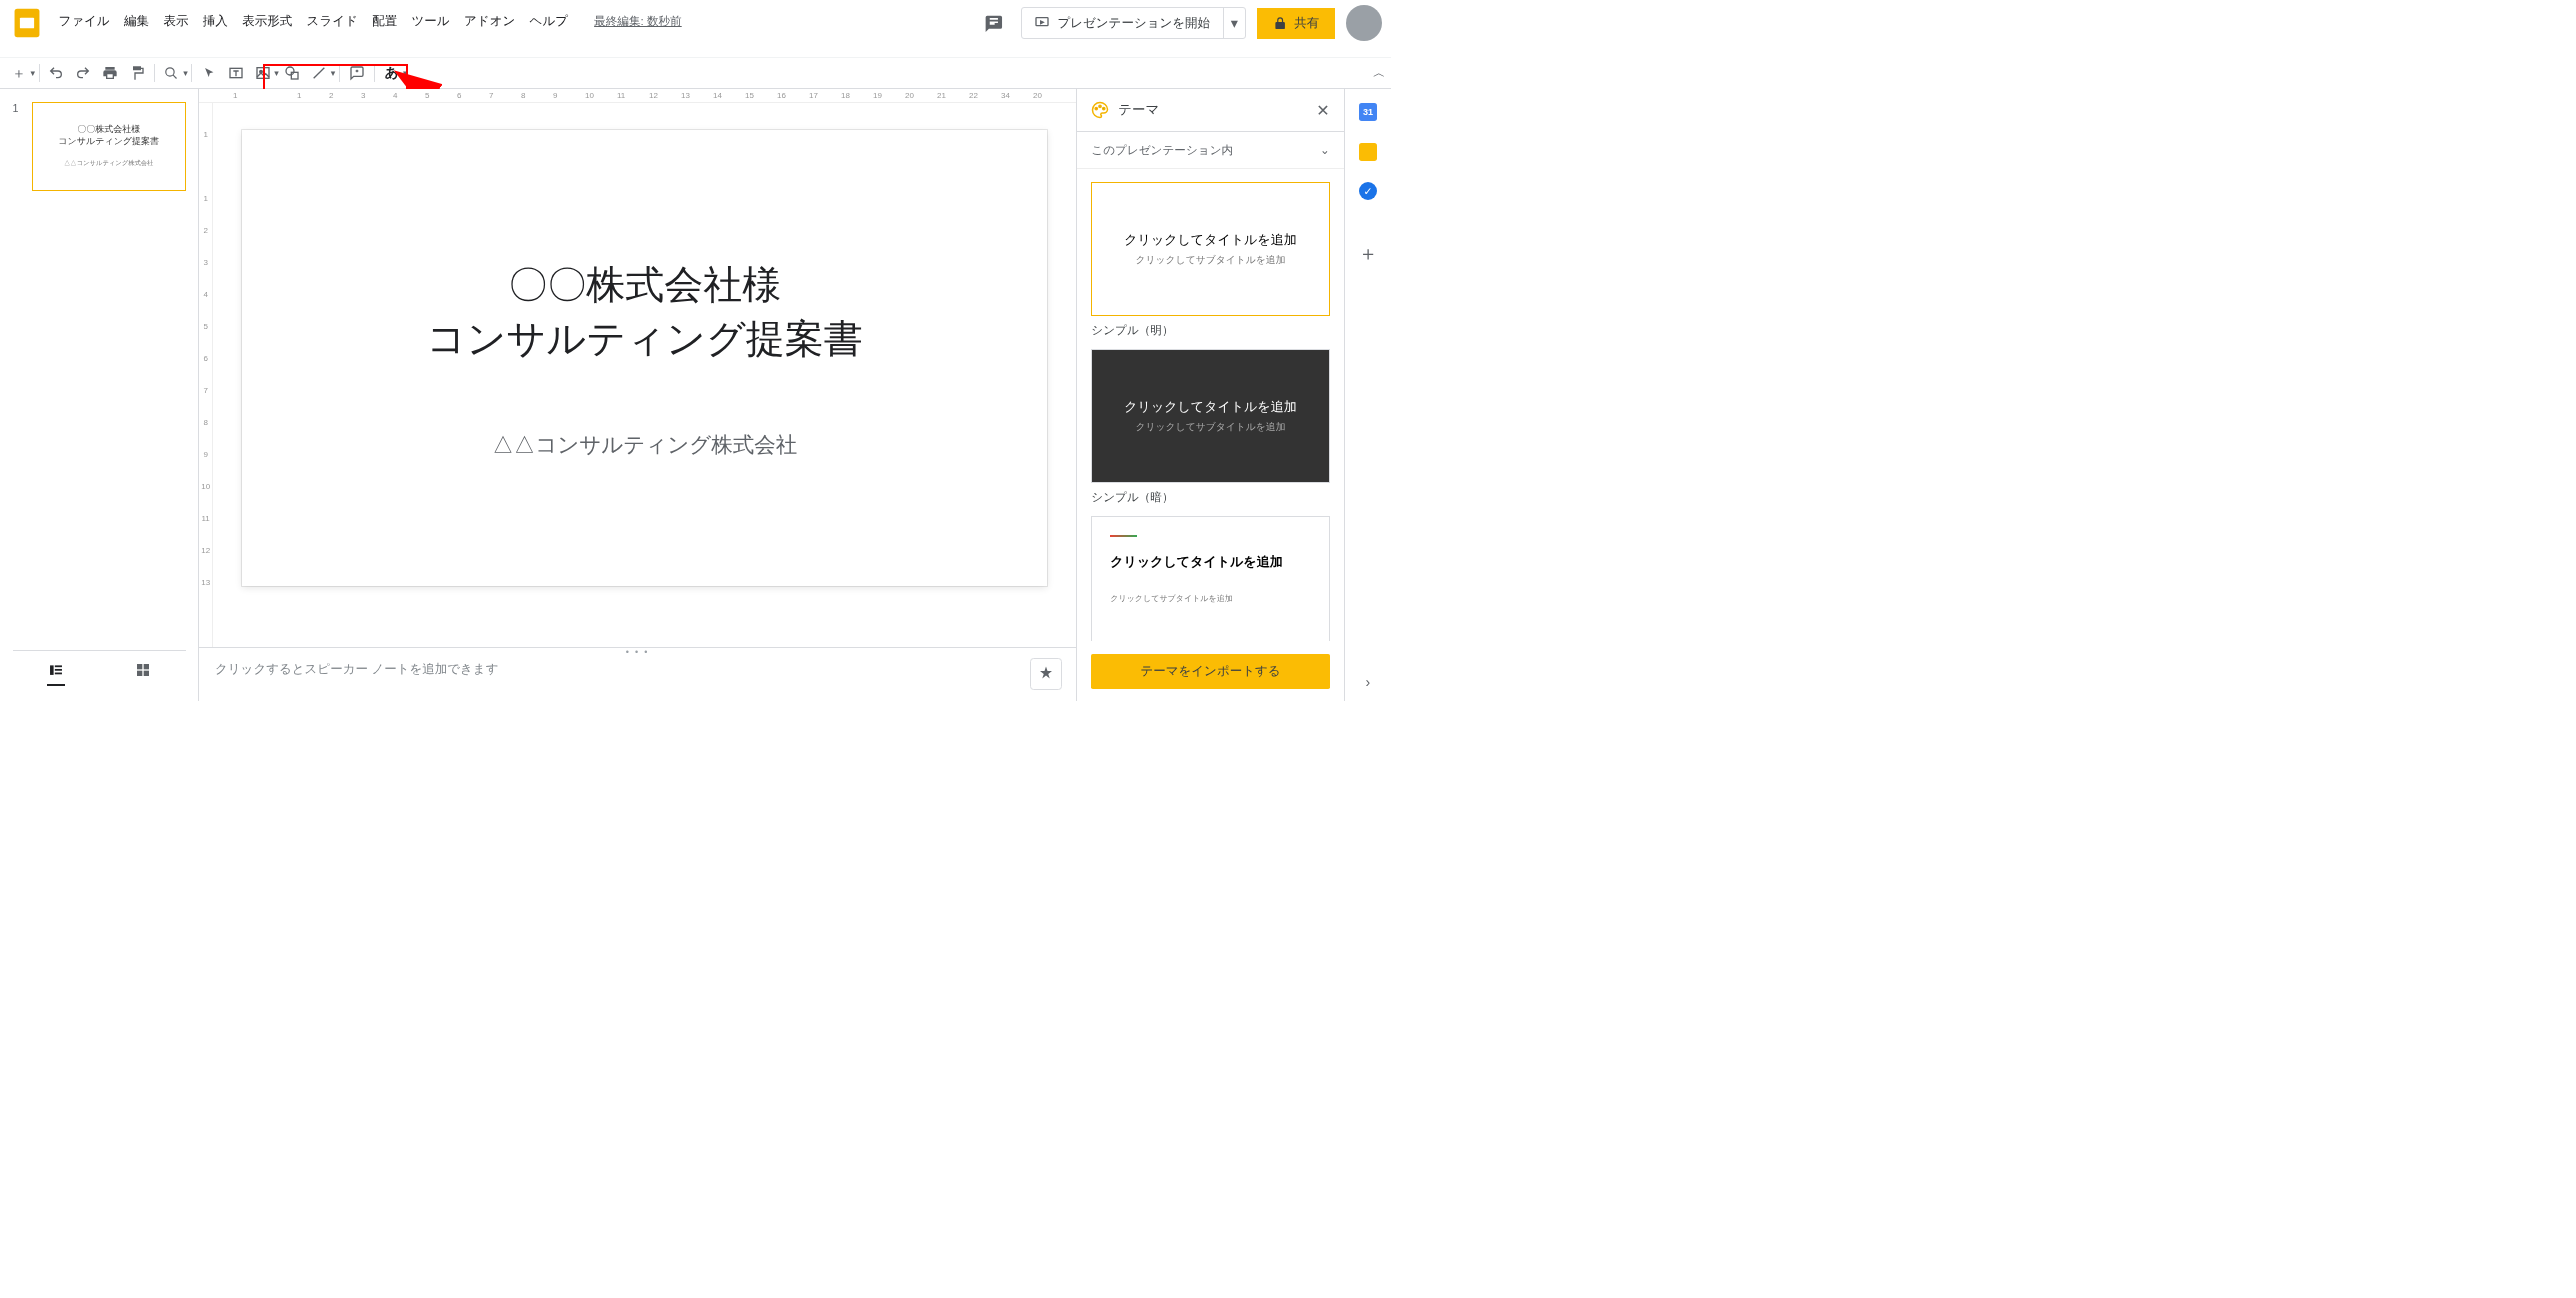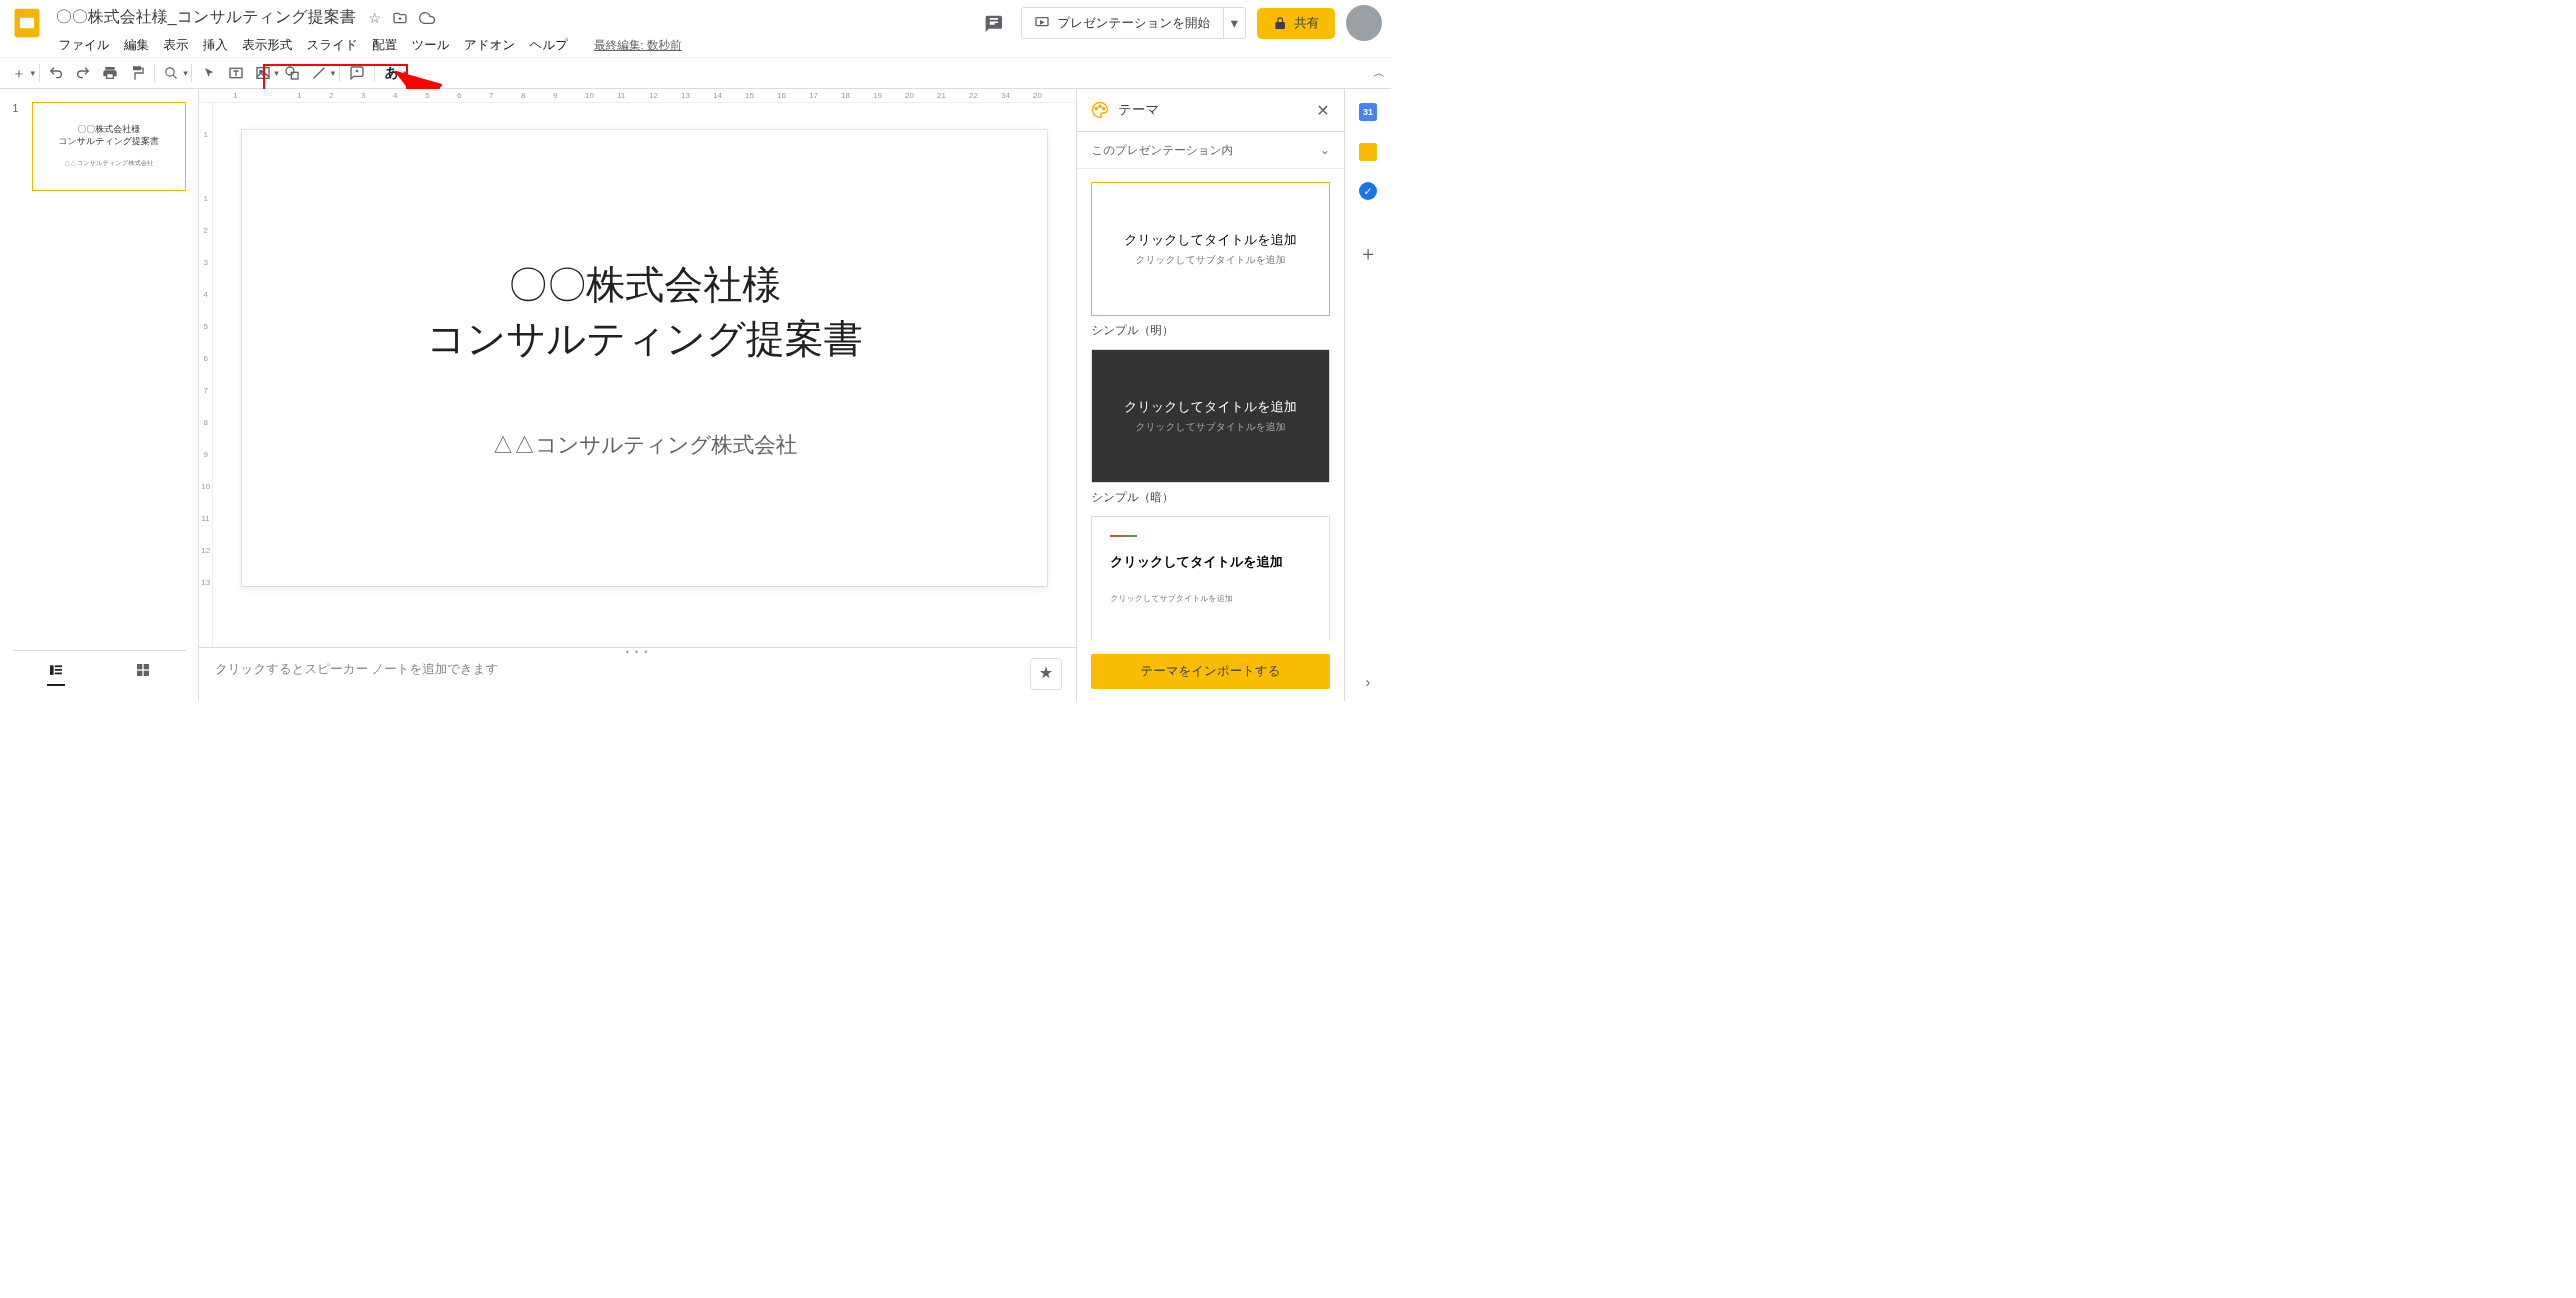--- a/index.html
+++ b/index.html
@@ -15,21 +15,21 @@
 .title-icons { display: flex; gap: 10.7px; color: #5f6368; }
 .title-icons span { cursor: pointer; }
 .menubar { display: flex; gap: 1.8px; margin-top: 3.6px; align-items: center; }
 .menubar-item { font-size: 12.5px; color: #202124; padding: 3.6px 6.3px; cursor: pointer; border-radius: 3.6px; }
 .last-edit { font-size: 11.6px; color: #5f6368; text-decoration: underline; margin-left: 18px; cursor: pointer; }
 .header-right { display: flex; align-items: center; gap: 10.7px; }
 .comment-btn { width: 32px; height: 32px; display: flex; align-items: center; justify-content: center; color: #5f6368; cursor: pointer; border-radius: 3.6px; }
 .present-btn { display: flex; align-items: center; border: 0.9px solid #dadce0; border-radius: 3px; height: 32px; }
 .present-main { display: flex; align-items: center; gap: 7.2px; padding: 0 12.5px; font-size: 12.5px; color: #3c4043; cursor: pointer; }
 .present-dd { border-left: 0.9px solid #dadce0; padding: 0 7.2px; height: 100%; display: flex; align-items: center; cursor: pointer; color: #5f6368; }
-.share-btn { background: #fbbc04; border-radius: 5px; padding: 7.2px 16px; display: flex; align-items: center; gap: 7.2px; font-size: 12.5px; font-weight: 500; color: #3c4043; cursor: pointer; }
+.share-btn { background: #fbbc04; border-radius: 0; padding: 7.2px 16px; display: flex; align-items: center; gap: 7.2px; font-size: 12.5px; font-weight: 500; color: #3c4043; cursor: pointer; }
 .avatar { width: 36px; height: 36px; border-radius: 50%; background: #9aa0a6; cursor: pointer; }
 
 
 .toolbar { height: 32px; border-top: 0.9px solid #f1f3f4; border-bottom: 0.9px solid #dadce0; display: flex; align-items: center; padding: 0 5.4px; position: relative; }
 .tb-btn { min-width: 25px; height: 25px; display: flex; align-items: center; justify-content: center; color: #5f6368; cursor: pointer; border-radius: 3.6px; margin: 0 0.9px; }
 .tb-sep { width: 0.9px; height: 18px; background: #dadce0; margin: 0 3.6px; }
 .tb-dd { font-size: 9px; color: #5f6368; margin-left: -1.8px; }
 .highlight-box { position: absolute; border: 2.7px solid #ff0000; pointer-events: none; }
 .arrow-overlay { position: absolute; pointer-events: none; }
 .chevron-up { position: absolute; right: 5.4px; color: #5f6368; cursor: pointer; font-size: 12.5px; }
@@ -98,37 +98,20 @@
 <body>
 
 <div class="header">
   <div class="app-icon">
     <svg viewBox="0 0 36 36">
         <rect x="4" y="2" width="28" height="32" rx="3" fill="#f4b400"></rect>
         <rect x="10" y="12" width="16" height="12" rx="1" fill="#fff"></rect>
       </svg>
   </div>
   <div class="title-area">
-    <div class="title-row">
-      <div class="doc-title">〇〇株式会社様_コンサルティング提案書</div>
-      <div class="title-icons">
-        <span>☆</span>
-        <span>
-            <svg width="16" height="16" viewBox="0 0 24 24" fill="none" stroke="#5f6368" stroke-width="2">
-              <path d="M3 7v10a2 2 0 002 2h14a2 2 0 002-2V9a2 2 0 00-2-2h-7l-2-2H5a2 2 0 00-2 2z"></path>
-              <path d="M12 11v4m-2-2h4"></path>
-            </svg>
-          </span>
-        <span>
-            <svg width="18" height="16" viewBox="0 0 24 24" fill="none" stroke="#5f6368" stroke-width="2">
-              <path d="M18 10h-1.26A8 8 0 109 20h9a5 5 0 000-10z"></path>
-            </svg>
-          </span>
-      </div>
-    </div>
     <div class="menubar">
       <div class="menubar-item">ファイル</div>
       <div class="menubar-item">編集</div>
       <div class="menubar-item">表示</div>
       <div class="menubar-item">挿入</div>
       <div class="menubar-item">表示形式</div>
       <div class="menubar-item">スライド</div>
       <div class="menubar-item">配置</div>
       <div class="menubar-item">ツール</div>
       <div class="menubar-item">アドオン</div>

